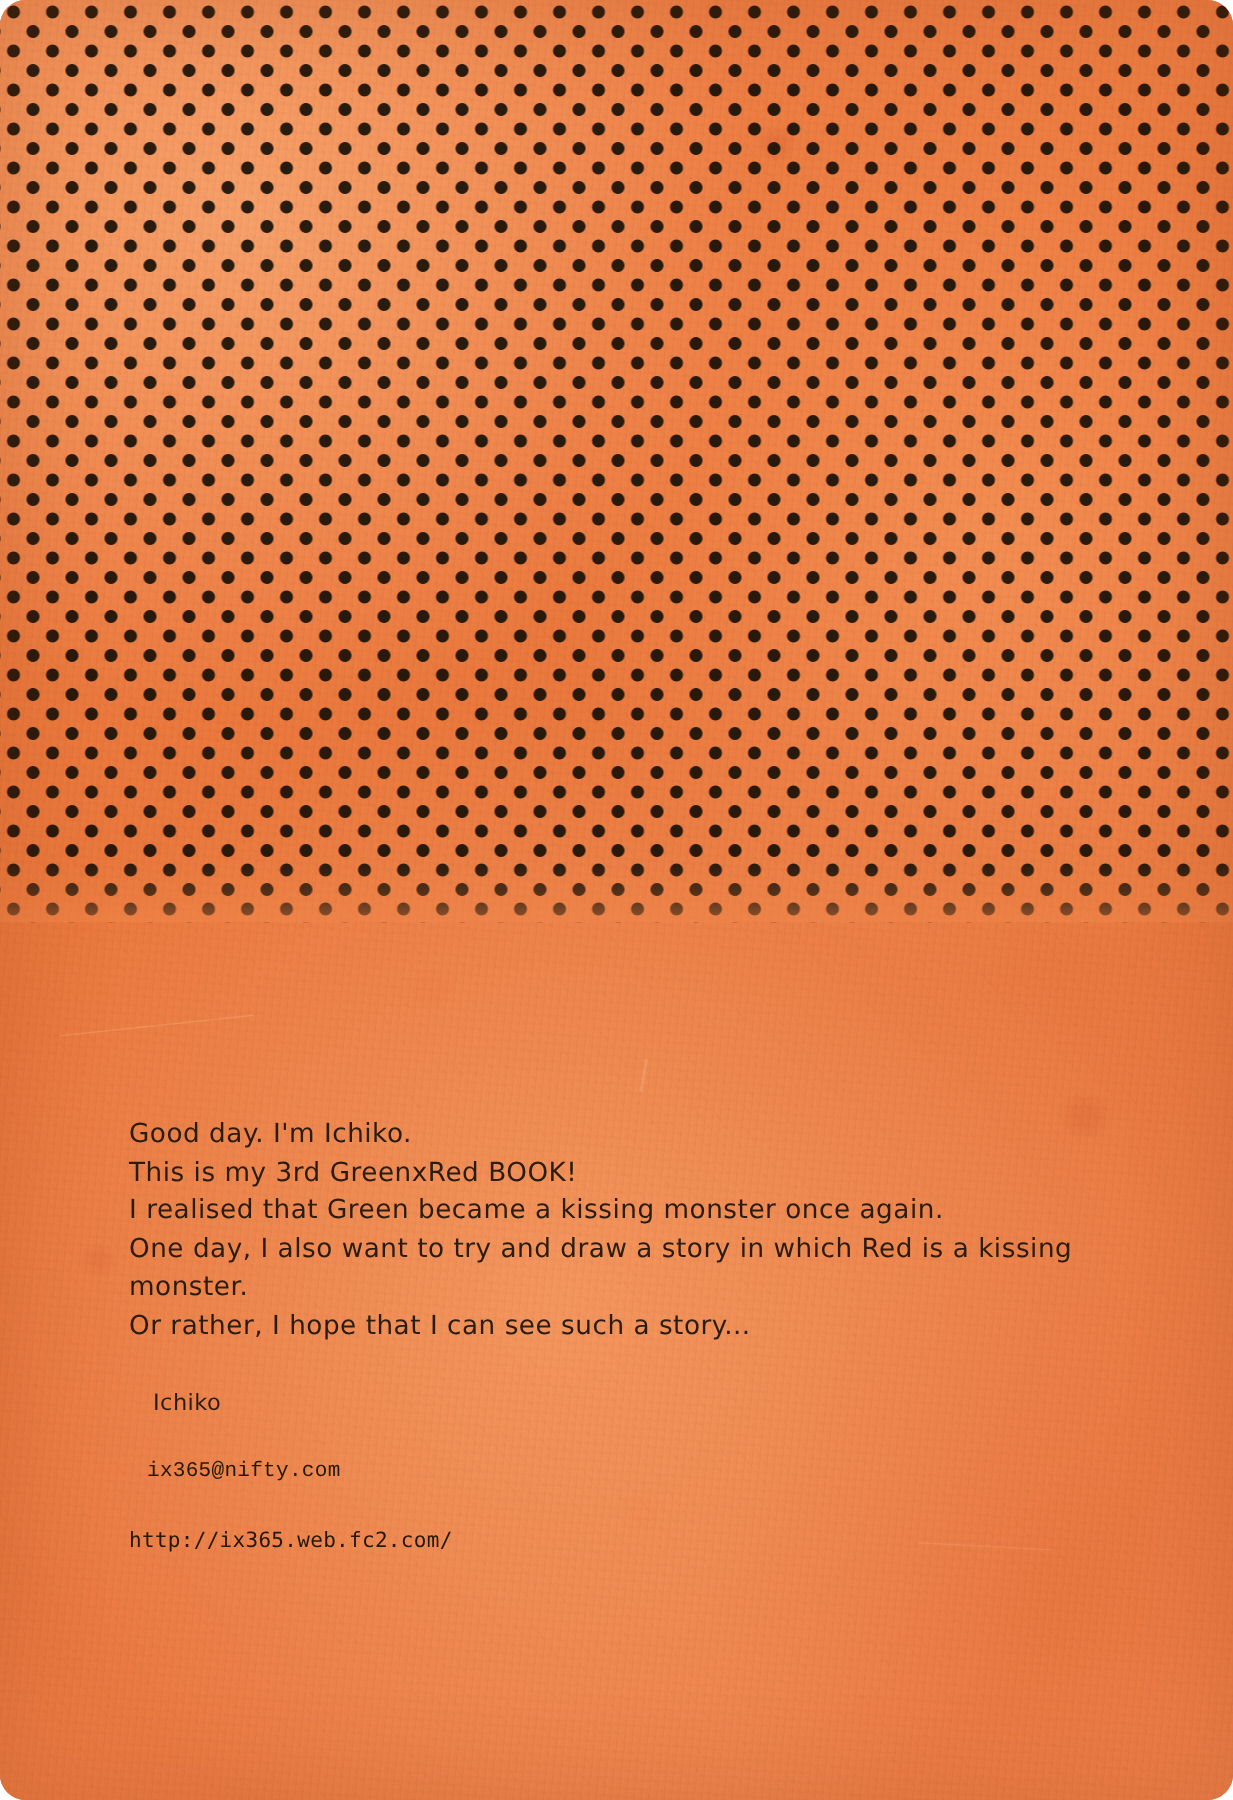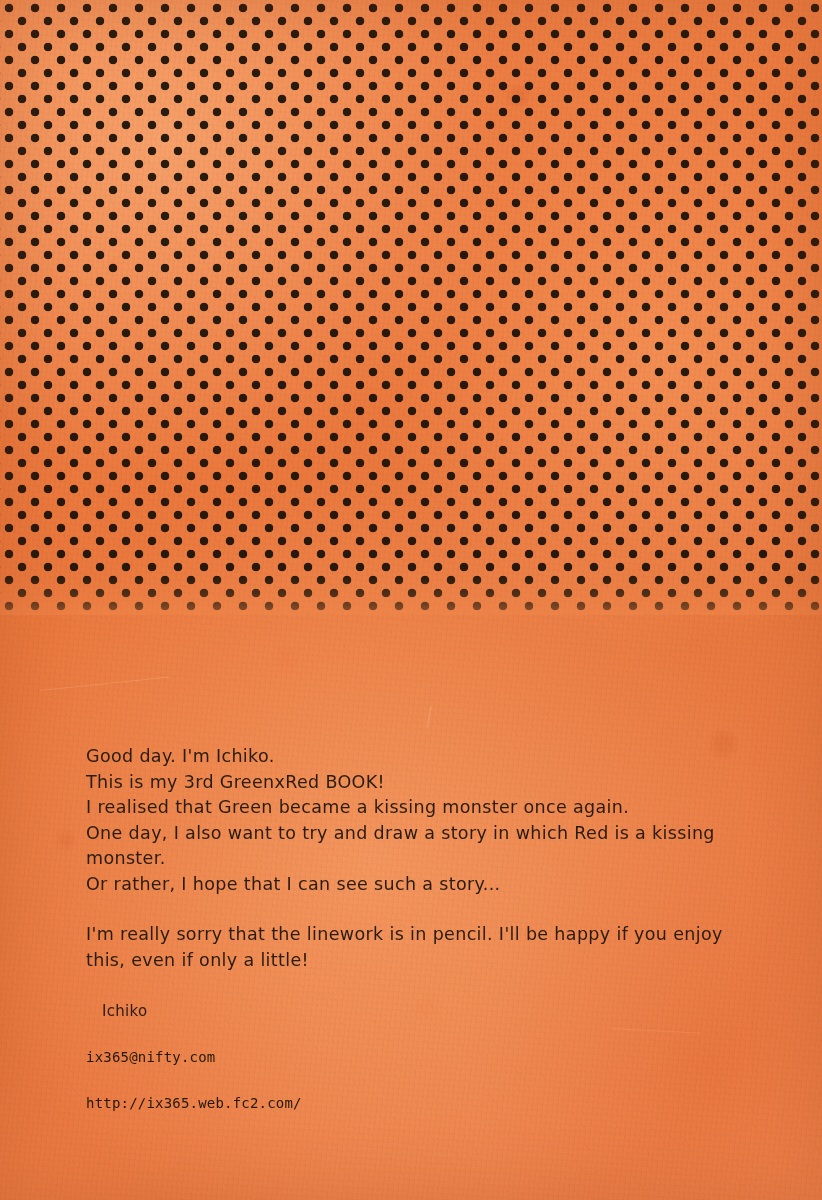--- a/index.html
+++ b/index.html
@@ -9,20 +9,21 @@
   }
   body {
     font-family: "Liberation Sans", sans-serif;
   }
   .page {
     position: relative;
     width: 822px;
     height: 1200px;
     overflow: hidden;
     background: #e8733a;
+    border-radius: 17px;
   }
 
   
   .paper-base {
     position: absolute;
     inset: 0;
     background:
       radial-gradient(ellipse 60% 40% at 20% 12%, rgba(255,190,140,0.55), rgba(255,190,140,0) 70%),
       radial-gradient(ellipse 50% 35% at 80% 30%, rgba(255,170,110,0.45), rgba(255,170,110,0) 70%),
       radial-gradient(ellipse 70% 45% at 45% 72%, rgba(255,180,125,0.5), rgba(255,180,125,0) 72%),
@@ -115,21 +116,21 @@
     margin: 28px 0 0 16px;
     letter-spacing: 0.3px;
   }
   .mono {
     font-family: "DejaVu Sans Mono", monospace;
     color: #241809;
     font-size: 14px;
     line-height: 20px;
     letter-spacing: 0.2px;
   }
-  .mail { margin: 26px 0 0 0; }
+  .mail { margin: 26px 0 0 12px; font-family: Liberation Mono, monospace; }
   .url  { margin: 26px 0 0 0; }
   .edge-shade {
     position: absolute;
     inset: 0;
     pointer-events: none;
     box-shadow: inset 0 0 70px rgba(150,60,20,0.22);
   }
 </style>
 </head>
 <body>
@@ -149,21 +150,19 @@
   <div class="crease" style="left:430px; top:706px; width:2px; height:22px; transform: rotate(10deg); opacity:0.45;"></div>
   <div class="crease" style="left:612px; top:1028px; width:90px; height:1px; transform: rotate(3deg); opacity:0.35;"></div>
 
   <div class="text-block">
     <p class="hand para-1">Good day. I'm Ichiko.
 This is my 3rd GreenxRed BOOK!
 I realised that Green became a kissing monster once again.
 One day, I also want to try and draw a story in which Red is a kissing
 monster.
 Or rather, I hope that I can see such a story...</p>
-    <p class="hand para-2">I'm really sorry that the linework is in pencil. I'll be happy if you enjoy
-this, even if only a little!</p>
     <p class="signature">Ichiko</p>
     <p class="mono mail">ix365@nifty.com</p>
     <p class="mono url">http://ix365.web.fc2.com/</p>
   </div>
 
   <div class="edge-shade"></div>
 </div>
 
 </body></html>

